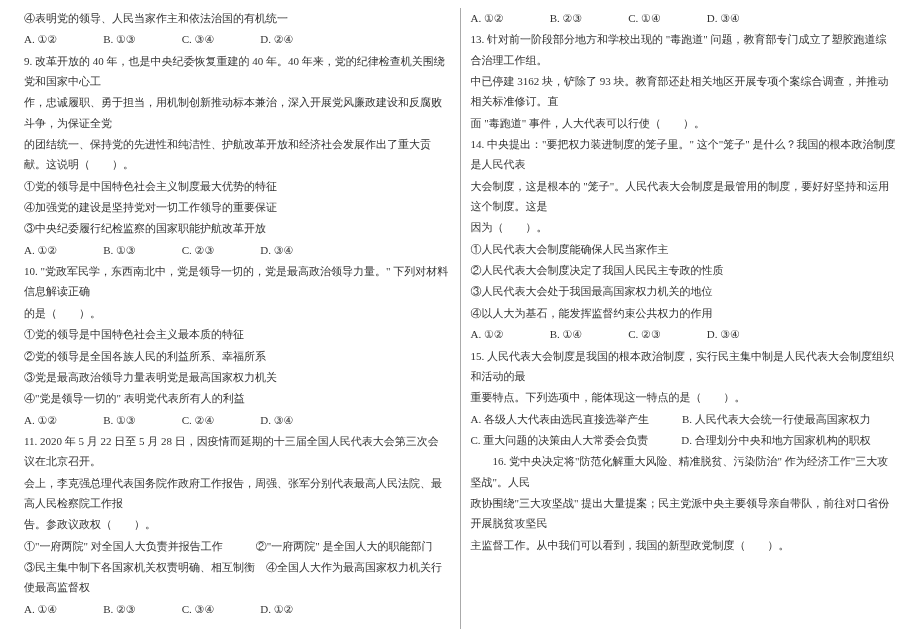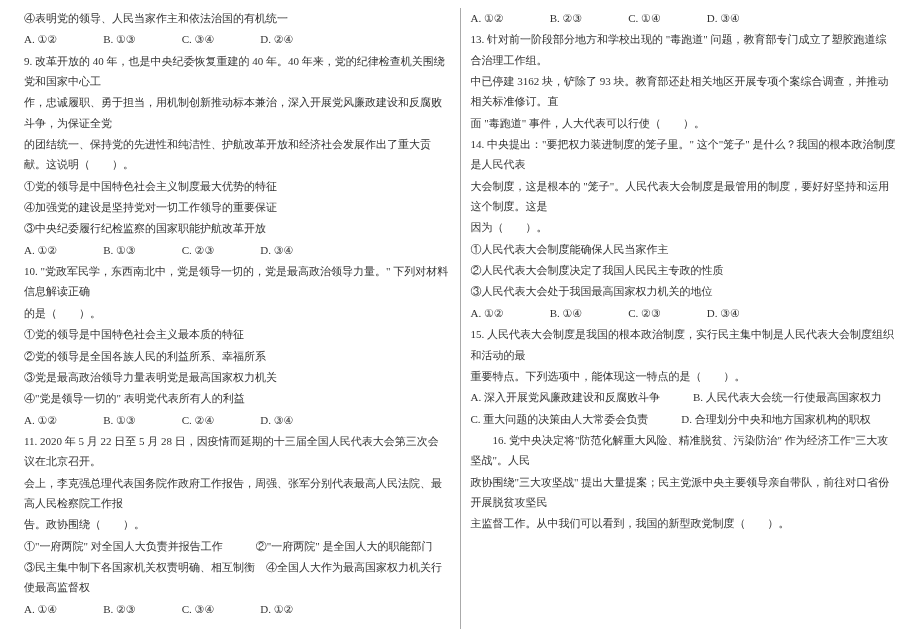--- a/index.html
+++ b/index.html
@@ -63,21 +63,21 @@
     <div class="line">③党是最高政治领导力量表明党是最高国家权力机关</div>
     <div class="line">④"党是领导一切的" 表明党代表所有人的利益</div>
     <div class="line opts">
       <span>A.  ①②</span>
       <span>B.  ①③</span>
       <span>C.  ②④</span>
       <span>D.  ③④</span>
     </div>
     <div class="line">11.  2020 年 5 月 22 日至 5 月 28 日，因疫情而延期的十三届全国人民代表大会第三次会议在北京召开。</div>
     <div class="line">会上，李克强总理代表国务院作政府工作报告，周强、张军分别代表最高人民法院、最高人民检察院工作报</div>
-    <div class="line">告。政协围绕（　　）。</div>
+    <div class="line">告。参政议政权（　　）。</div>
     <div class="line">①"一府两院" 对全国人大负责并报告工作　　　②"一府两院" 是全国人大的职能部门</div>
     <div class="line">③民主集中制下各国家机关权责明确、相互制衡　④全国人大作为最高国家权力机关行使最高监督权</div>
     <div class="line opts">
       <span>A.  ①④</span>
       <span>B.  ②③</span>
       <span>C.  ③④</span>
       <span>D.  ①②</span>
     </div>
 
   </div>
@@ -93,28 +93,29 @@
     </div>
     <div class="line">13.  针对前一阶段部分地方和学校出现的 "毒跑道" 问题，教育部专门成立了塑胶跑道综合治理工作组。</div>
     <div class="line">中已停建 3162 块，铲除了 93 块。教育部还赴相关地区开展专项个案综合调查，并推动相关标准修订。直</div>
     <div class="line">面 "毒跑道" 事件，人大代表可以行使（　　）。</div>
     <div class="line">14.  中央提出："要把权力装进制度的笼子里。" 这个"笼子" 是什么？我国的根本政治制度是人民代表</div>
     <div class="line">大会制度，这是根本的 "笼子"。人民代表大会制度是最管用的制度，要好好坚持和运用这个制度。这是</div>
     <div class="line">因为（　　）。</div>
     <div class="line">①人民代表大会制度能确保人民当家作主</div>
     <div class="line">②人民代表大会制度决定了我国人民民主专政的性质</div>
     <div class="line">③人民代表大会处于我国最高国家权力机关的地位</div>
+    <div class="line">④以人大为基石，能发挥监督约束公共权力的作用</div>
     <div class="line opts">
       <span>A.  ①②</span>
       <span>B.  ①④</span>
       <span>C.  ②③</span>
       <span>D.  ③④</span>
     </div>
     <div class="line">15.  人民代表大会制度是我国的根本政治制度，实行民主集中制是人民代表大会制度组织和活动的最</div>
     <div class="line">重要特点。下列选项中，能体现这一特点的是（　　）。</div>
-    <div class="line">A.  深入开展党风廉政建设和反腐败斗争　　　B.  人民代表大会统一行使最高国家权力</div>
+    <div class="line">A.  各级人大代表由选民直接选举产生　　　B.  人民代表大会统一行使最高国家权力</div>
     <div class="line">C.  重大问题的决策由人大常委会负责　　　D.  合理划分中央和地方国家机构的职权</div>
     <div class="line">　　16.  党中央决定将"防范化解重大风险、精准脱贫、污染防治" 作为经济工作"三大攻坚战"。人民</div>
     <div class="line">政协围绕"三大攻坚战" 提出大量提案；民主党派中央主要领导亲自带队，前往对口省份开展脱贫攻坚民</div>
     <div class="line">主监督工作。从中我们可以看到，我国的新型政党制度（　　）。</div>
 
   </div>
 </div>
 
 </body></html>

